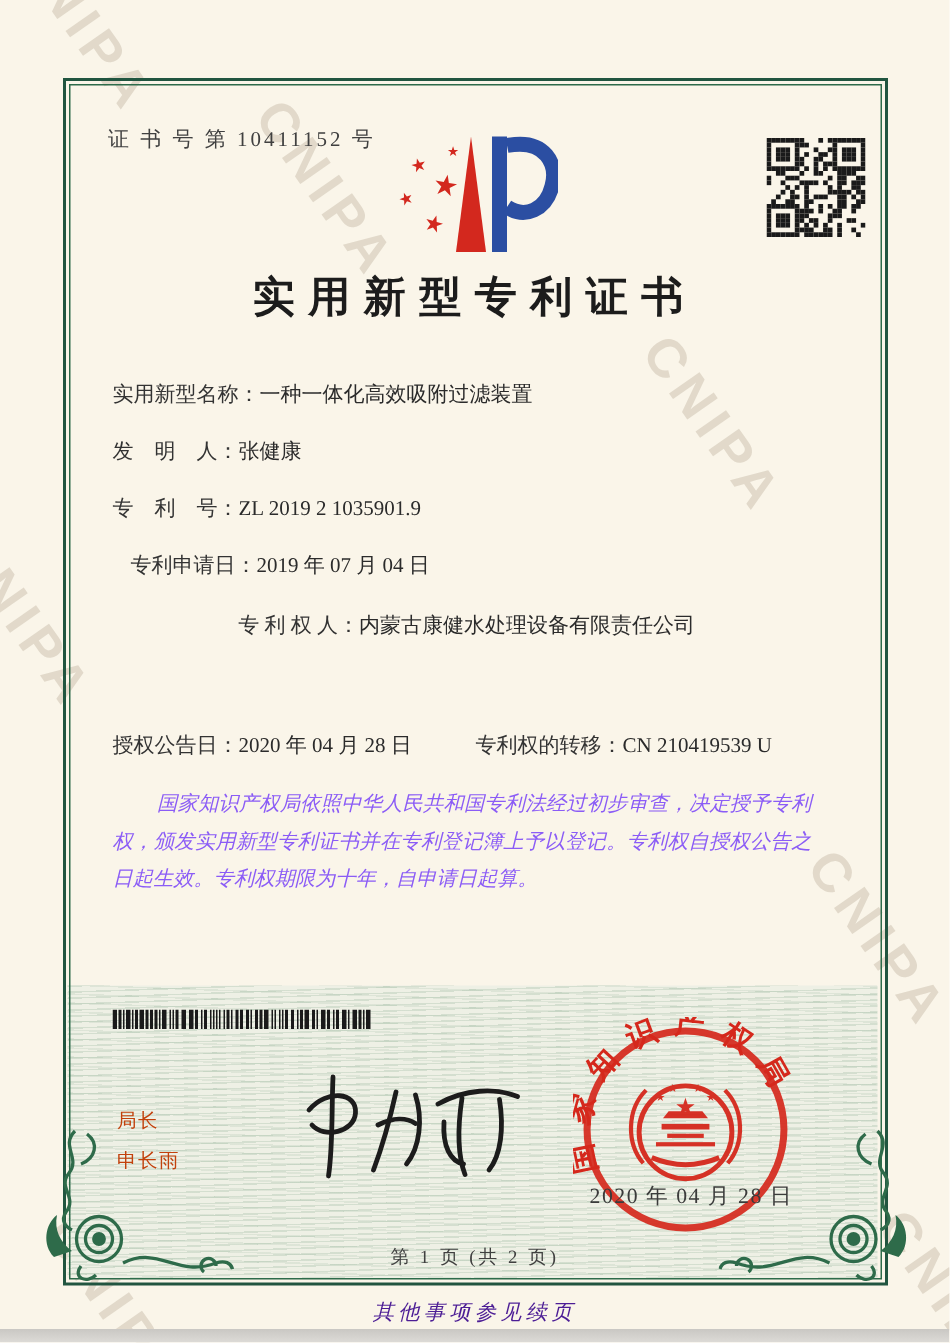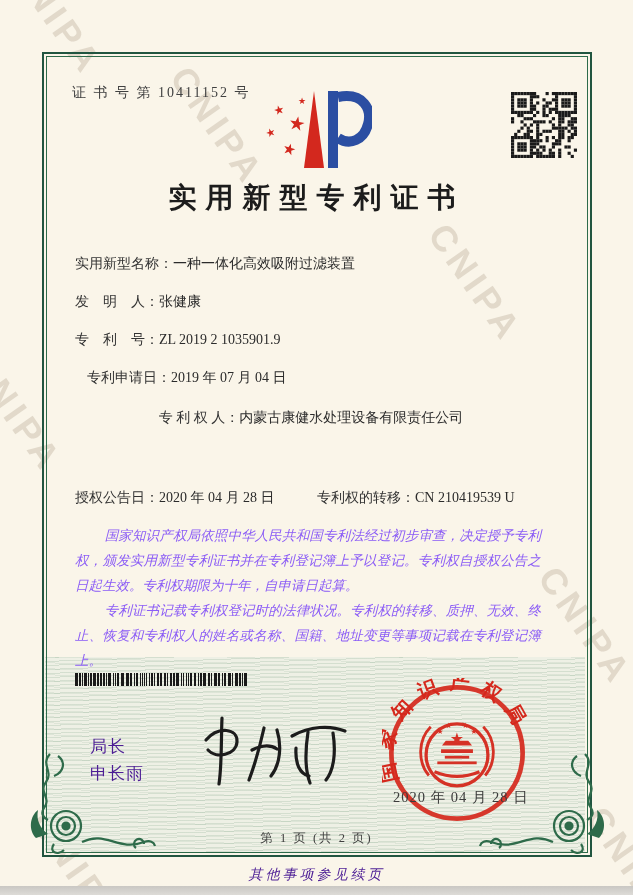--- a/index.html
+++ b/index.html
@@ -43,21 +43,21 @@
   .frow .val{color:#2b2b2b;}
   .addr-row{display:flex;}
   .addr-row .val{display:inline-block;width:372px;line-height:21px;}
   .pair2{position:absolute;left:242px;top:0;}
   .body-text{
     position:absolute;left:75px;top:523px;width:466px;z-index:5;
     font-size:13.5px;line-height:25px;font-style:italic;color:#8b5cf6;text-align:justify;
   }
   .body-text p{margin:0;text-indent:2.2em;}
   .barcode{position:absolute;left:75px;top:673px;z-index:5;}
-  .director{position:absolute;left:90px;top:733px;z-index:5;font-size:17px;line-height:27px;color:#4c1d95;letter-spacing:1px;}
+  .director{position:absolute;left:78px;top:733px;z-index:5;font-size:13px;line-height:27px;color:#c2410c;letter-spacing:1px;}
   .sig{position:absolute;left:192px;top:712px;z-index:6;}
   .seal{position:absolute;left:382px;top:678px;z-index:6;}
   .seal-date{position:absolute;left:393px;top:788px;z-index:7;font-size:14.5px;letter-spacing:1px;color:#3b3b3b;}
   .pageno{position:absolute;left:0;top:830px;width:100%;text-align:center;font-size:12.5px;letter-spacing:2px;color:#404040;z-index:5;}
   .footnote{
     position:absolute;left:0;top:866px;width:100%;text-align:center;
     font-size:14px;font-style:italic;letter-spacing:3px;color:#4c1d95;z-index:5;
   }
   .orn{position:absolute;z-index:7;}
   .orn.bl{left:24px;top:752px;}
@@ -358,21 +358,20 @@
     <div class="frow" style="top:487px;">
       <span class="lbl">授权公告日：</span><span class="val">2020 年 04 月 28 日</span>
       <span class="pair2">
         <span class="lbl">专利权的转移：</span><span class="val">CN 210419539 U</span>
       </span>
     </div>
   </div>
 
   <div class="body-text">
     <p>国家知识产权局依照中华人民共和国专利法经过初步审查，决定授予专利权，颁发实用新型专利证书并在专利登记簿上予以登记。专利权自授权公告之日起生效。专利权期限为十年，自申请日起算。</p>
-    <p>专利证书记载专利权登记时的法律状况。专利权的转移、质押、无效、终止、恢复和专利权人的姓名或名称、国籍、地址变更等事项记载在专利登记簿上。</p>
   </div>
 
   <svg class="barcode" id="barcode" width="176" height="13">
       <rect x="0" y="0" width="3" height="13" fill="#1a1a1a"></rect>
       <rect x="4" y="0" width="2" height="13" fill="#1a1a1a"></rect>
       <rect x="7" y="0" width="1" height="13" fill="#1a1a1a"></rect>
       <rect x="9" y="0" width="3" height="13" fill="#1a1a1a"></rect>
       <rect x="13" y="0" width="1" height="13" fill="#1a1a1a"></rect>
       <rect x="15" y="0" width="2" height="13" fill="#1a1a1a"></rect>
       <rect x="18" y="0" width="3" height="13" fill="#1a1a1a"></rect>

